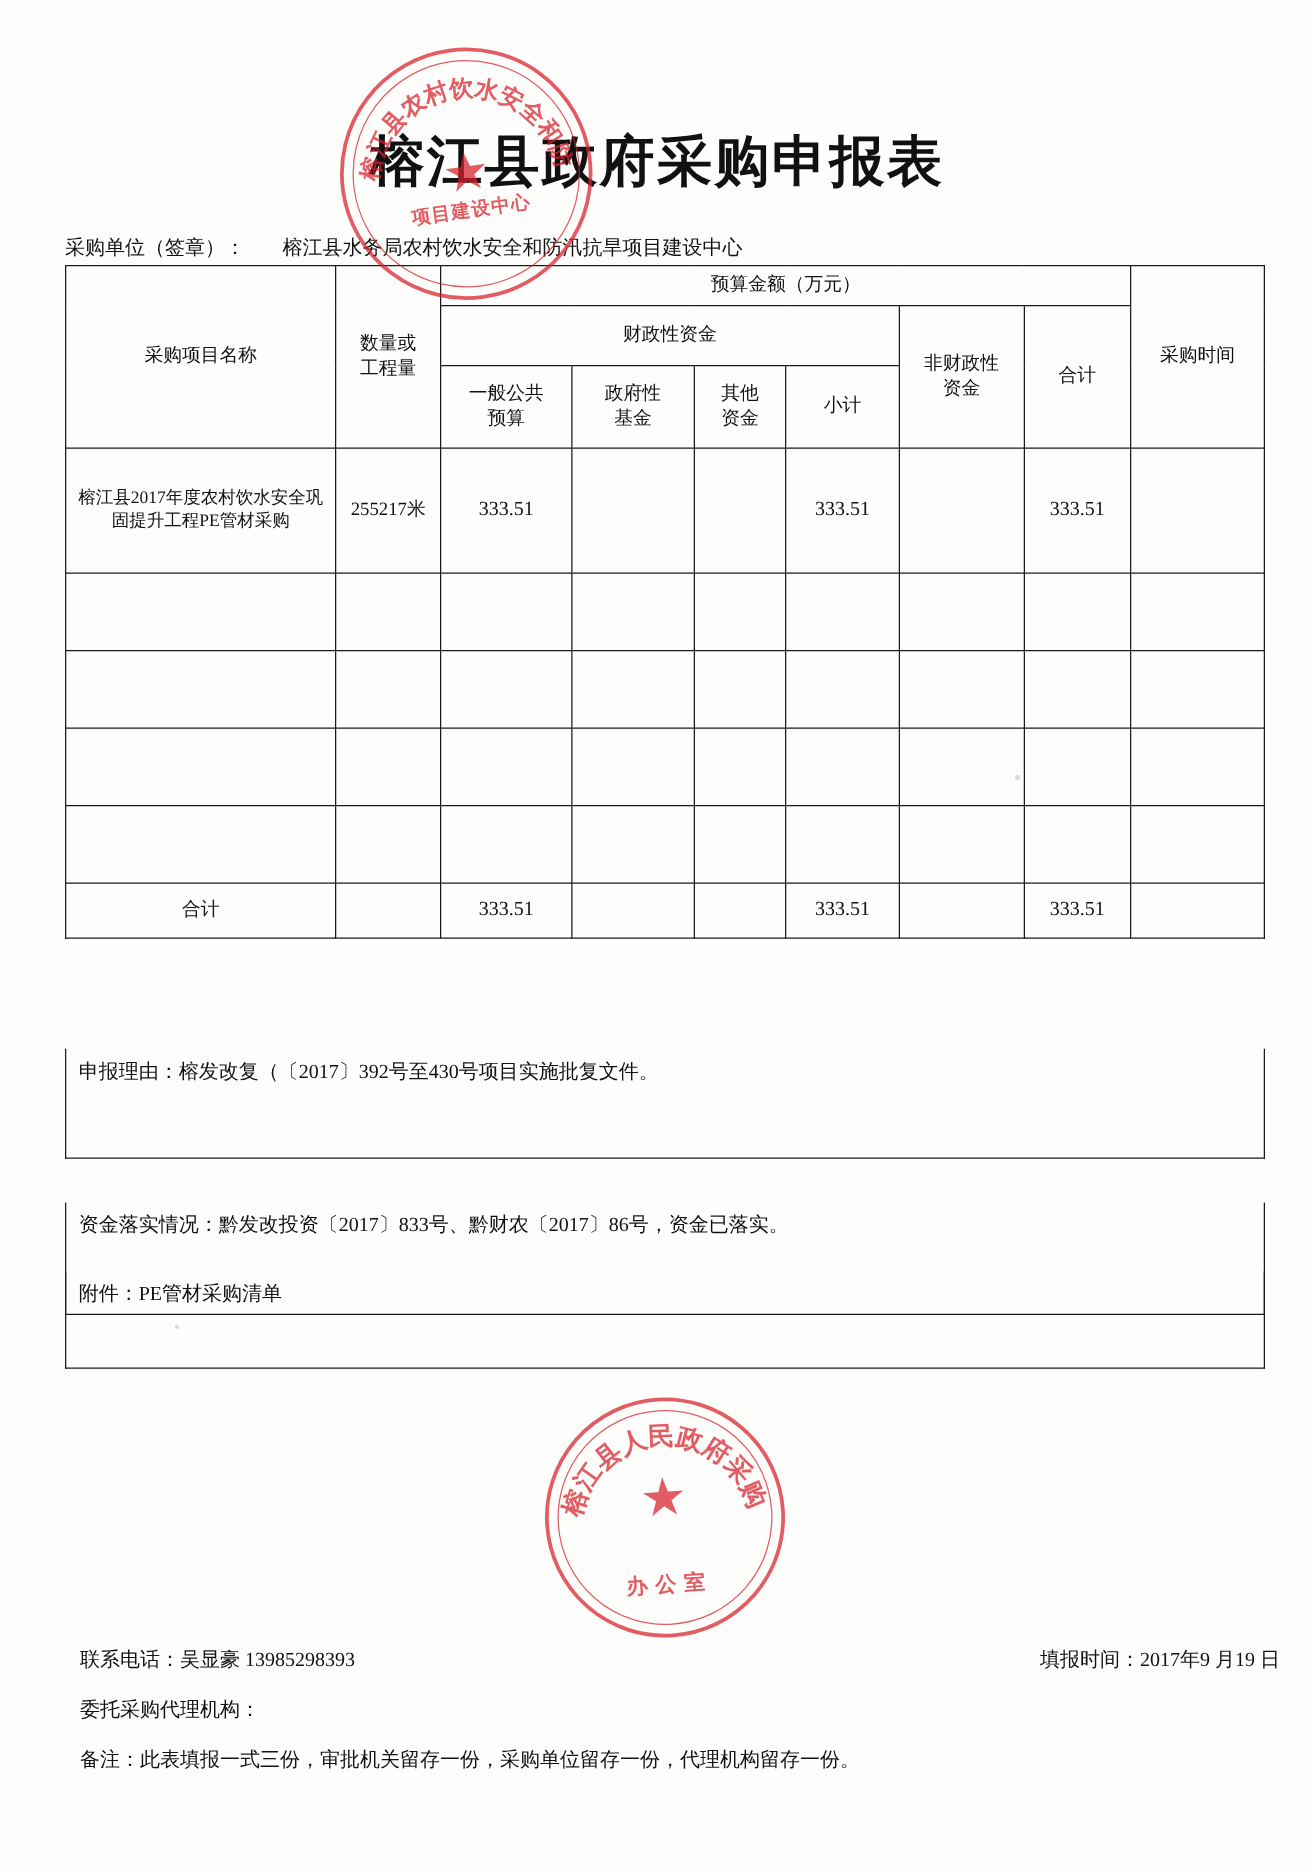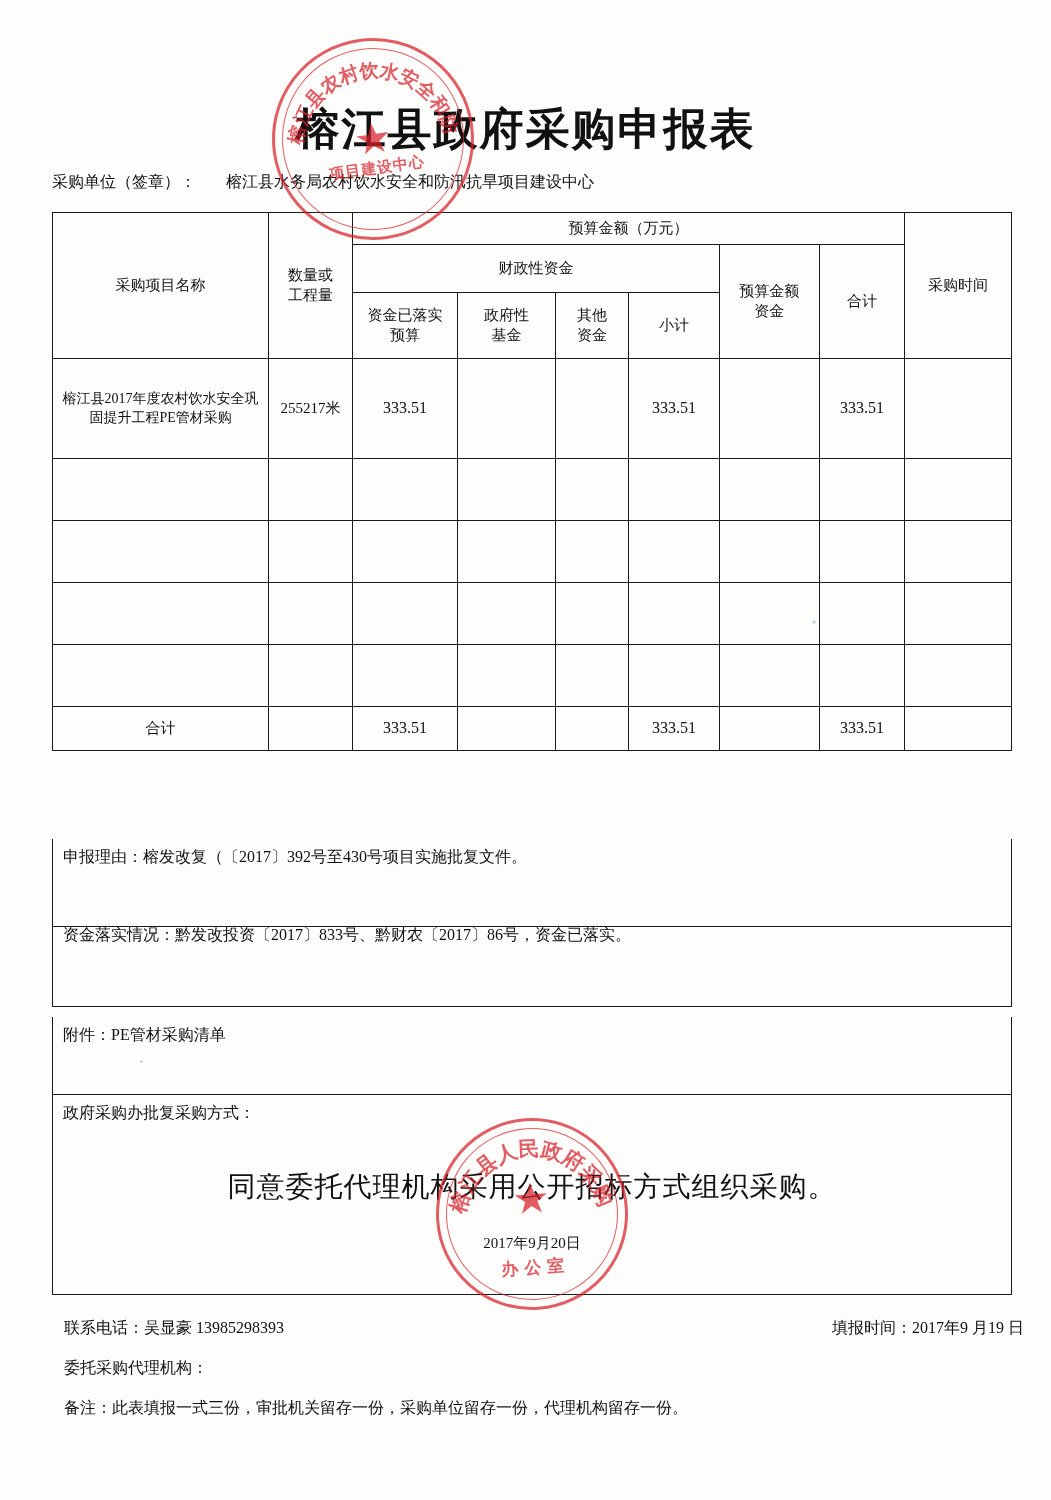--- a/index.html
+++ b/index.html
@@ -28,21 +28,21 @@
     width: 1051px;
     text-align: center;
     font-size: 44px;
     font-weight: bold;
     letter-spacing: 2px;
     font-family: "Liberation Serif", serif;
   }
   
   .unit-row {
     position: absolute;
-    top: 172px;
+    top: 188px;
     left: 52px;
     width: 960px;
     font-size: 16px;
     display: flex;
     align-items: center;
   }
   .unit-label { white-space: nowrap; }
   .unit-value { margin-left: 30px; white-space: nowrap; }
 
   
@@ -83,21 +83,21 @@
     position: absolute;
     left: 52px;
     width: 960px;
     border: 1px solid #1a1a1a;
     border-top: none;
     box-sizing: border-box;
     font-size: 16px;
     padding: 8px 10px;
   }
   #note-reason { top: 839px;  height: 88px; }
-  #note-funds  { top: 917px;  height: 90px; }
+  #note-funds  { top: 962px;  height: 90px; }
   #note-attach { top: 1017px; height: 78px; }
   #note-method { top: 1095px; height: 200px; }
 
   .method-big {
     margin-top: 44px;
     text-align: center;
     font-size: 28px;
     letter-spacing: 1px;
   }
   .method-date {
@@ -213,26 +213,26 @@
     <tbody>
       <tr class="h-budget">
         <td rowspan="3">采购项目名称</td>
         <td rowspan="3" style="white-space:pre-line">数量或
 工程量</td>
         <td colspan="6">预算金额（万元）</td>
         <td rowspan="3">采购时间</td>
       </tr>
       <tr class="h-group">
         <td colspan="4">财政性资金</td>
-        <td rowspan="2" style="white-space:pre-line">预算金额
+        <td rowspan="2" style="white-space:pre-line">非财政性
 资金</td>
         <td rowspan="2">合计</td>
       </tr>
       <tr class="h-sub">
-        <td style="white-space:pre-line">资金已落实
+        <td style="white-space:pre-line">一般公共
 预算</td>
         <td style="white-space:pre-line">政府性
 基金</td>
         <td style="white-space:pre-line">其他
 资金</td>
         <td>小计</td>
       </tr>
 
       <tr class="row-data">
         <td class="project-name">榕江县2017年度农村饮水安全巩固提升工程PE管材采购</td>
@@ -313,25 +313,20 @@
   </div>
 
   <div class="note" id="note-funds">
     <span>资金落实情况：黔发改投资〔2017〕833号、黔财农〔2017〕86号，资金已落实。</span>
   </div>
 
   <div class="note" id="note-attach">
     <span>附件：PE管材采购清单</span>
   </div>
 
-  <div class="note" id="note-method">
-    <div>政府采购办批复采购方式：</div>
-    <div class="method-big">同意委托代理机构采用公开招标方式组织采购。</div>
-    <div class="method-date">2017年9月20日</div>
-  </div>
 
   <div class="footer-line" id="foot-contact">
     <span>联系电话：吴显豪 13985298393</span>
     <span class="right">填报时间：2017年9 月19 日</span>
   </div>
   <div class="footer-line" id="foot-remark">
     <span>备注：此表填报一式三份，审批机关留存一份，采购单位留存一份，代理机构留存一份。</span>
   </div>
   <div class="footer-line" id="foot-agency">
     <span>委托采购代理机构：</span>

